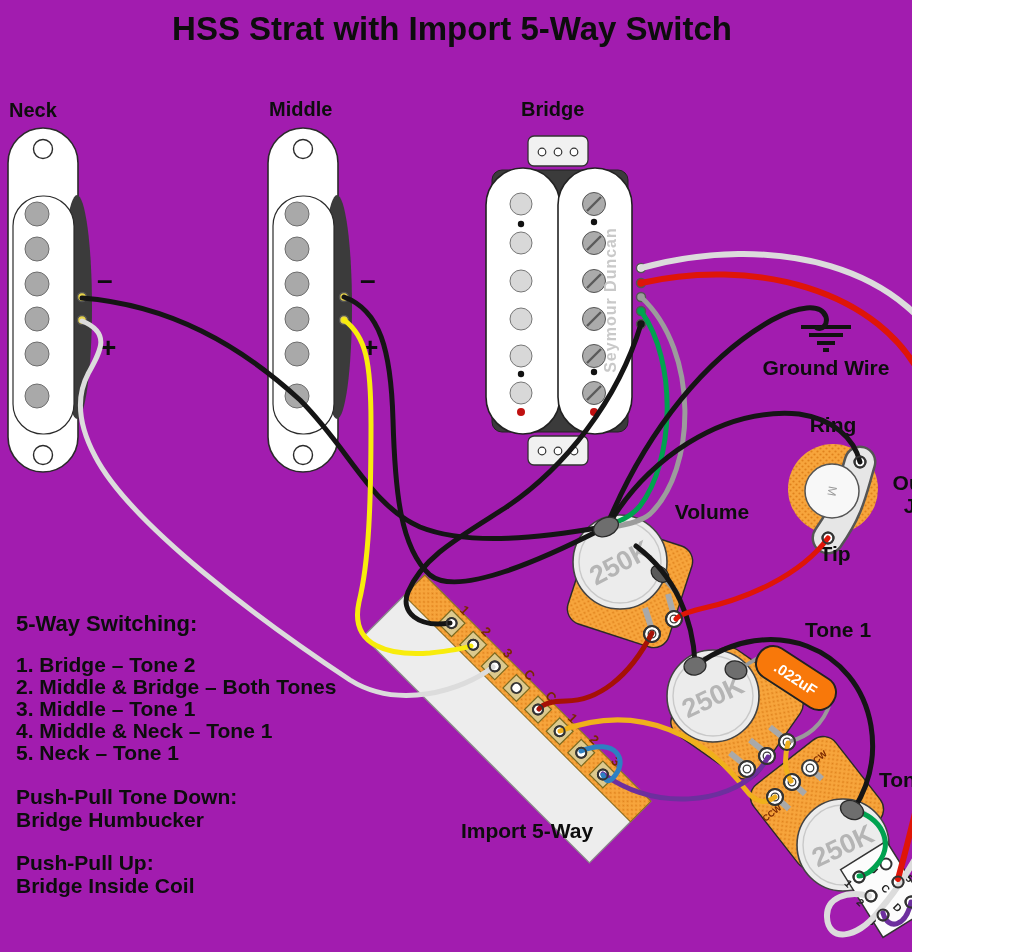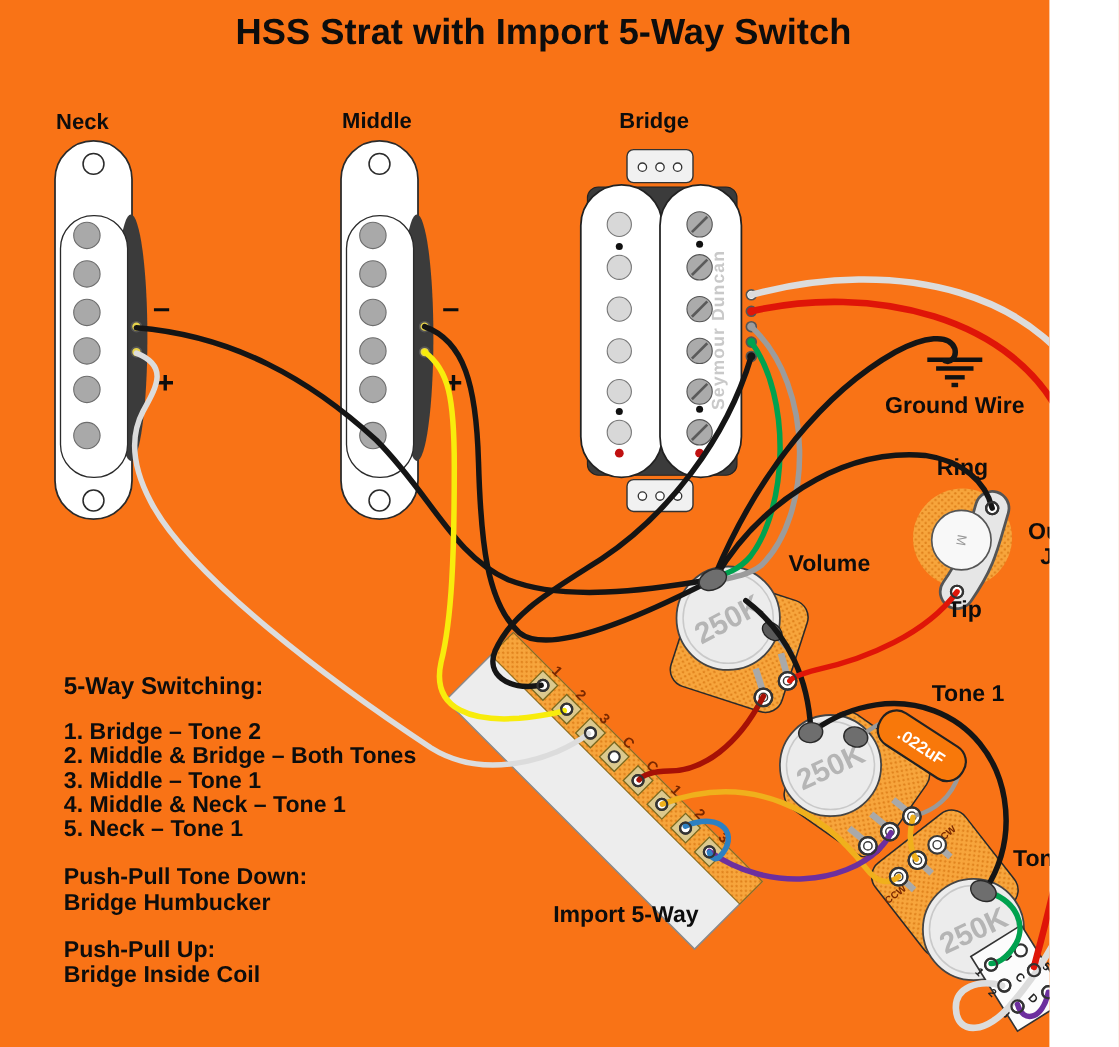--- a/index.html
+++ b/index.html
@@ -1,16 +1,16 @@
 <!DOCTYPE html>
 <html><head>
 <meta charset="utf-8">
 <style>
   html,body{margin:0;padding:0;background:#fff;}
-  #canvas{width:912px;height:952px;background:#f97316;position:relative;overflow:hidden;padding-left:42px;}
+  #canvas{width:912px;height:952px;background:#a21caf;position:relative;overflow:hidden;}
   svg{display:block;}
   text{font-family:"Liberation Sans","DejaVu Sans",sans-serif;}
   .lbl{font-weight:bold;fill:#0d0d0d;}
   .wire{fill:none;stroke-linecap:round;stroke-linejoin:round;}
   .lead{fill:none;stroke-linecap:round;}
   .stem{stroke:#a9a9a9;stroke-width:6;stroke-linecap:butt;}
   .ringo{fill:#ffffff;stroke:#3a3a3a;stroke-width:2;}
   .ringi{fill:#ffffff;stroke:#3a3a3a;stroke-width:1.3;}
   .hole{fill:#ffffff;stroke:#333333;stroke-width:2;}
   .ov{fill:none;stroke:#333333;stroke-width:2;}

